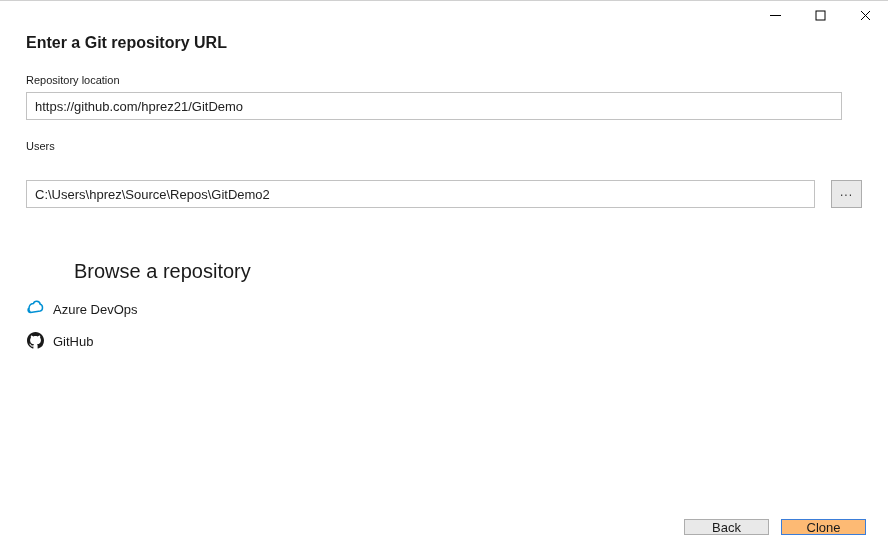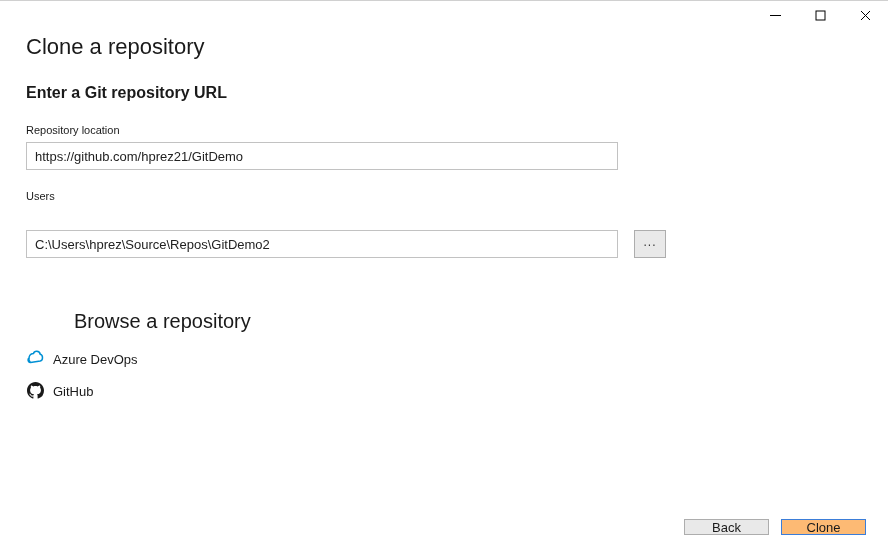--- a/index.html
+++ b/index.html
@@ -51,21 +51,21 @@
       color: #1a1a1a;
       margin-bottom: 22px;
     }
     .field-label {
       font-size: 11px;
       color: #1a1a1a;
       margin-bottom: 6px;
       display: block;
     }
     .text-input {
-      width: 592px;
+      width: 816px;
       height: 28px;
       border: 1px solid #c2c2c2;
       padding: 4px 8px;
       font-size: 13px;
       font-family: inherit;
       color: #222;
       background: #fff;
     }
     .field-group {
       margin-bottom: 20px;
@@ -165,21 +165,20 @@
   <div class="titlebar-btn">
     <svg viewBox="0 0 11 11">
         <line x1="1" y1="1" x2="10" y2="10" stroke="#000" stroke-width="1"></line>
         <line x1="10" y1="1" x2="1" y2="10" stroke="#000" stroke-width="1"></line>
       </svg>
   </div>
 </div>
 
 <div class="content">
 
-  <h1 class="main-title">Clone a repository</h1>
 
   <div class="section-subtitle">Enter a Git repository URL</div>
 
   <div class="field-group">
     <label class="field-label">Repository location</label>
     <input type="text" class="text-input" value="https://github.com/hprez21/GitDemo" style="">
   </div>
 
   <div class="field-group">
     <label class="field-label">Users</label>

